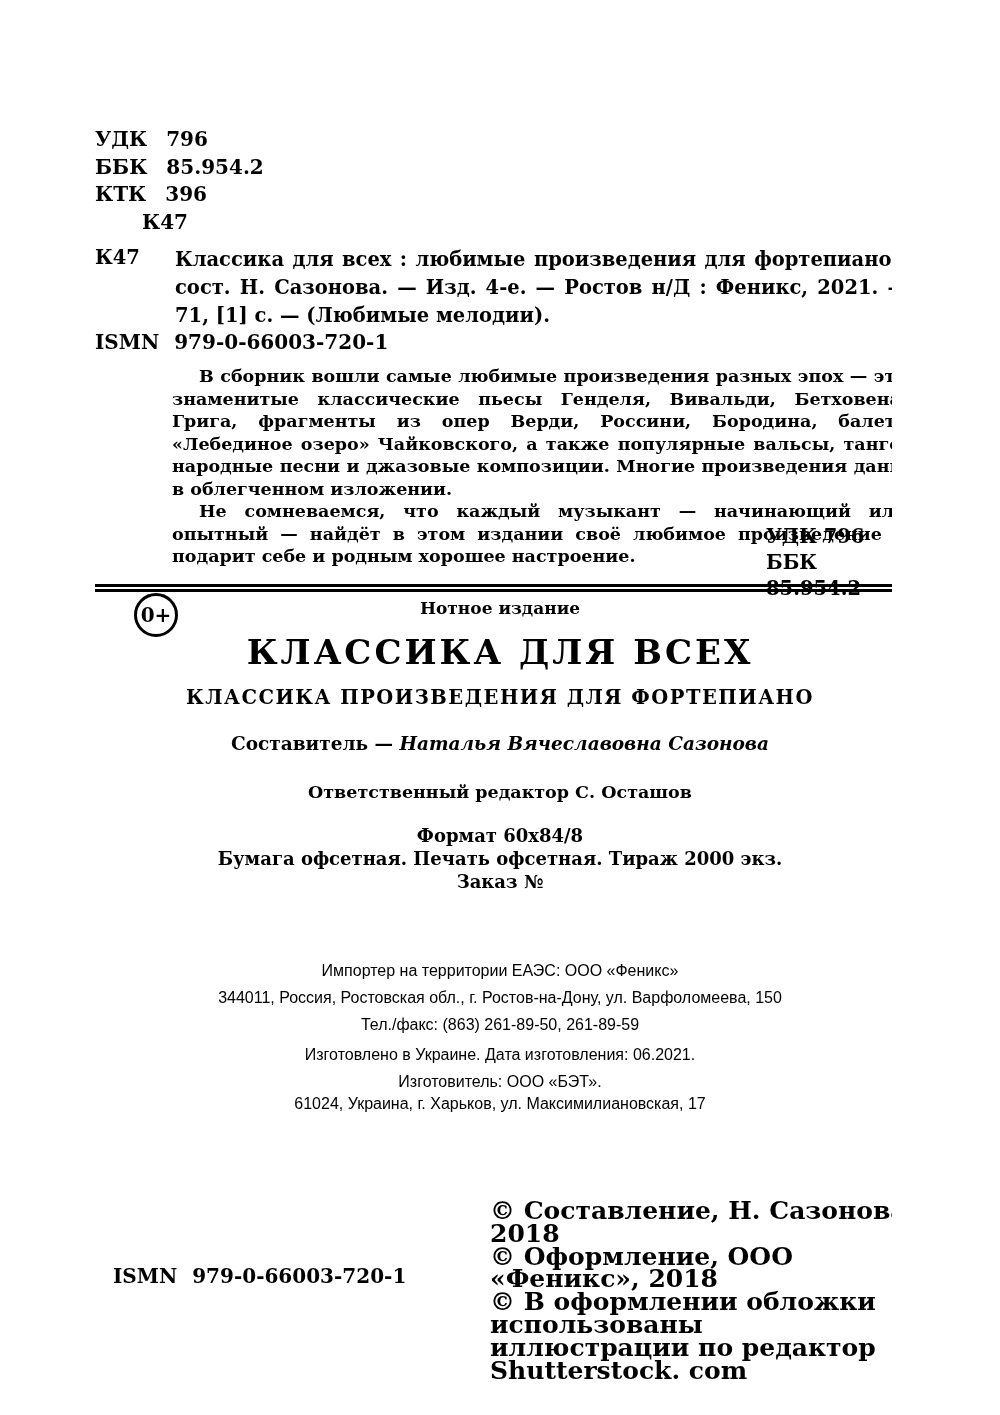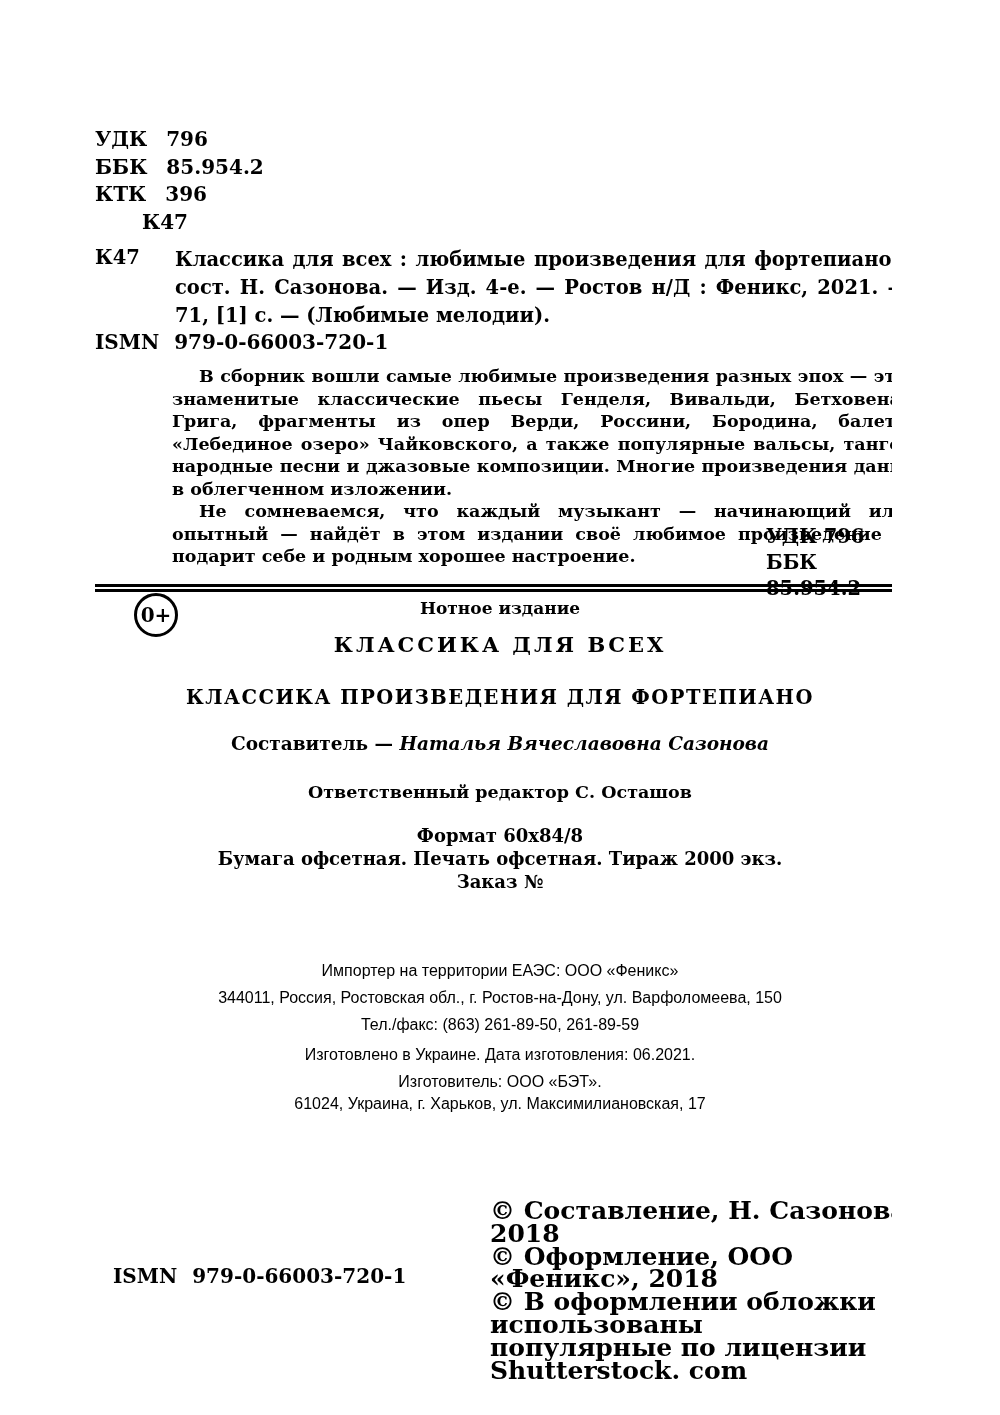--- a/index.html
+++ b/index.html
@@ -51,21 +51,21 @@
   .age-badge {
     left: 134px; top: 593px; width: 44px; height: 44px;
     box-sizing: border-box;
     border: 3px solid #000; border-radius: 50%;
     font-size: 20px; line-height: 39px; text-align: center;
     letter-spacing: 0px;
   }
 
   .center-line { left: 95px; width: 810px; text-align: center; }
   .edition-type { top: 598px; font-size: 17px; }
-  .book-title  { top: 632px; font-size: 21px; letter-spacing: 3px; }
+  .book-title  { top: 632px; font-size: 34px; letter-spacing: 3px; }
   .book-subtitle { top: 686px; font-size: 19.5px; letter-spacing: 1.5px; }
   .compiler-line { top: 733px; font-size: 18.5px; }
   .compiler-line .compiler-name { font-style: italic; }
   .editor-line { top: 782px; font-size: 17.5px; }
 
   .print-info { top: 824px; font-size: 18px; line-height: 23px; }
 
   .sans-block {
     font-family: "Liberation Sans", sans-serif;
     font-weight: 400; font-size: 16px;
@@ -133,18 +133,18 @@
   <div class="abs center-line sans-block importer-3">Тел./факс: (863) 261-89-50, 261-89-59</div>
 
   <div class="abs center-line sans-block manufacture-1">Изготовлено в Украине. Дата изготовления: 06.2021.</div>
   <div class="abs center-line sans-block manufacture-2">Изготовитель: ООО «БЭТ».</div>
   <div class="abs center-line sans-block manufacture-3">61024, Украина, г. Харьков, ул. Максимилиановская, 17</div>
 
   <div class="abs copyright-block">
     <div>© Составление, Н. Сазонова, 2018</div>
     <div>© Оформление, ООО «Феникс», 2018</div>
     <div>© В оформлении обложки использованы</div>
-    <div>популярные по лицензии Shutterstock. com</div>
+    <div>иллюстрации по редактор Shutterstock. com</div>
   </div>
 
   <div class="abs ismn-bottom">ISMN 979-0-66003-720-1</div>
 
 </div>
 
 </body></html>

